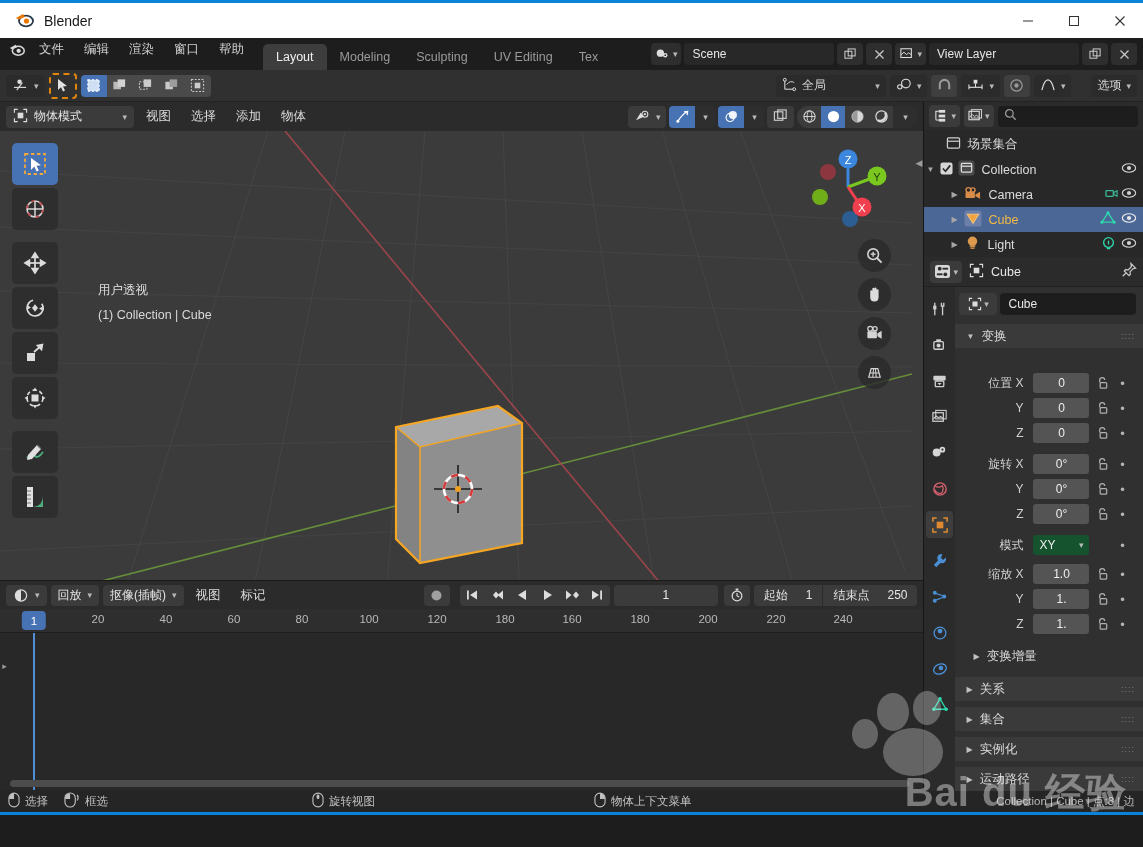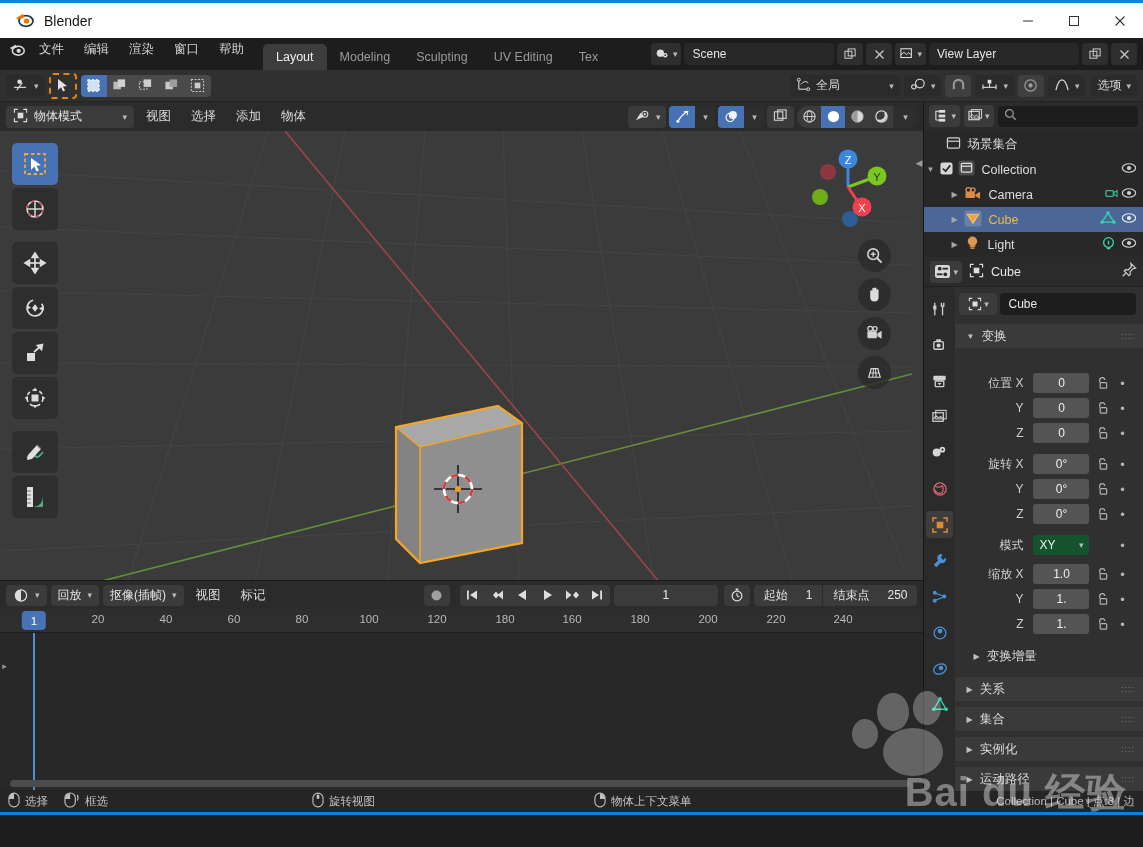--- a/index.html
+++ b/index.html
@@ -395,21 +395,21 @@
       </svg>
   </div>
   <div class="tool-dd">
     <span>
       <svg width="16" height="15" viewBox="0 0 17 16">
           <path d="M2 14 q2.5 -11 6.5 -11 q4 0 6.5 11" fill="none" stroke="#ddd" stroke-width="1.3"></path>
         </svg>
     </span>
       <span class="chev">▾</span>
   </div>
-  <div class="tool-dd" style="margin-left:2px">
+  <div class="tool-dd" style="margin-left:16px">
     <span>选项</span>
       <span class="chev">▾</span>
   </div>
 </div>
 
 <div class="main">
 
   <div class="left-col">
 
     <div class="vp-header">
@@ -532,20 +532,24 @@
         </g>
         <g>
           <line x1="458" y1="334" x2="458" y2="382" stroke="#1c1c1c" stroke-width="1.6"></line>
           <line x1="434" y1="358" x2="482" y2="358" stroke="#1c1c1c" stroke-width="1.6"></line>
           <circle cx="458" cy="358" r="14" fill="none" stroke="#ffffff" stroke-width="2.6"></circle>
           <circle cx="458" cy="358" r="14" fill="none" stroke="#d33a3a" stroke-width="2.6" stroke-dasharray="7.3 7.3"></circle>
           <circle cx="458" cy="358" r="3" fill="#f0a020"></circle>
         </g>
       </svg>
 
+      <div class="vp-text">
+        <div>用户透视</div>
+        <div>(1) Collection | Cube</div>
+      </div>
 
       <div class="vp-toolbar">
         <div class="vp-tool active">
           <svg width="26" height="26" viewBox="0 0 26 26">
               <rect x="3" y="3" width="20" height="20" fill="none" stroke="#f0a73c" stroke-width="1.8" stroke-dasharray="3.4 2.6"></rect>
               <path d="M9 7 L9 19 L12.3 15.6 L14.6 20.4 L16.8 19.4 L14.5 14.8 L19 14.3 Z" fill="#fff"></path>
             </svg>
         </div>
         <div class="vp-tool">
           <svg width="26" height="26" viewBox="0 0 26 26">

